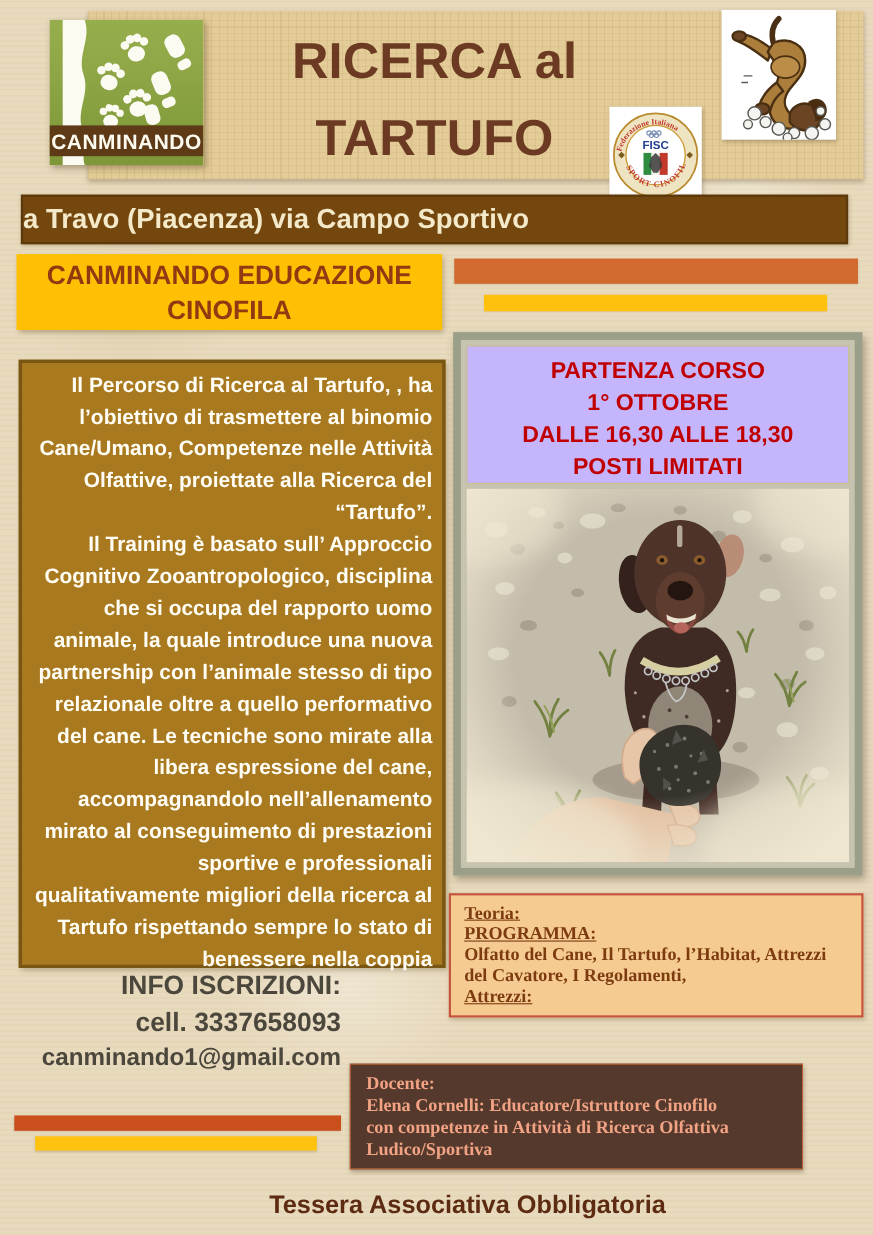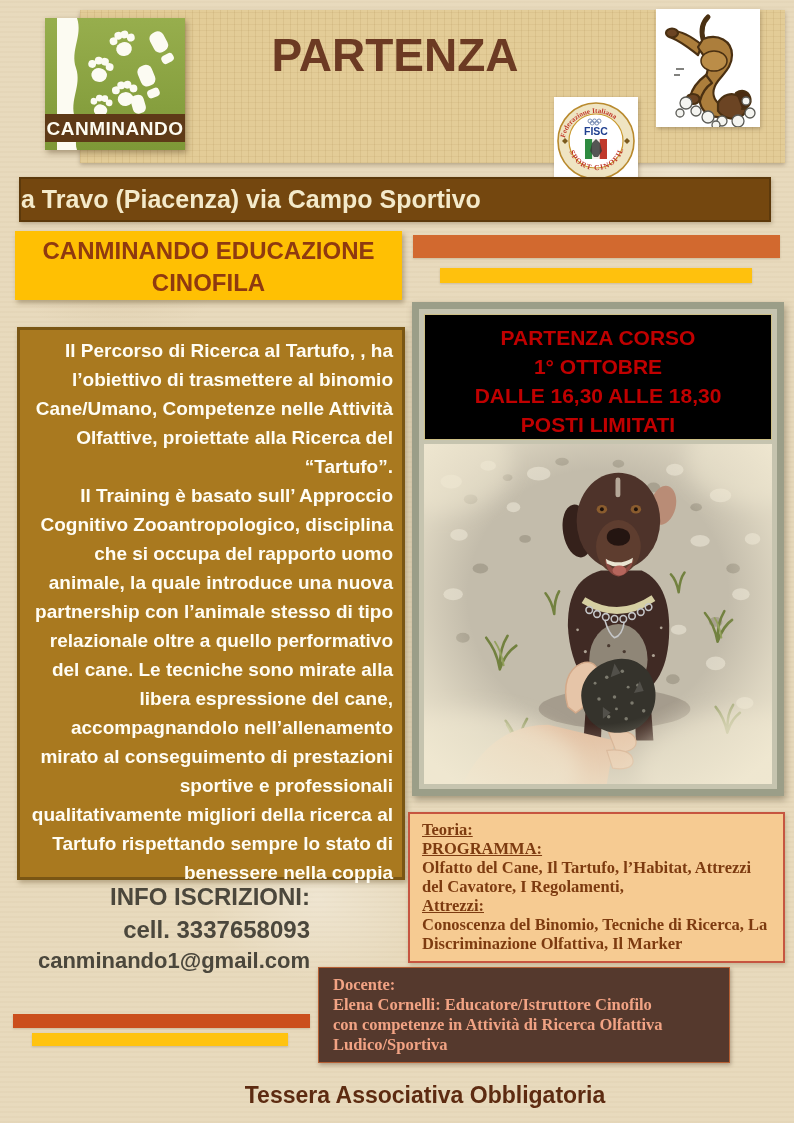--- a/index.html
+++ b/index.html
@@ -50,21 +50,21 @@
   .bar{box-shadow:0 1px 2px rgba(110,90,50,0.25);}
   .bar-orange-top{left:413px;top:235px;width:367px;height:23px;background:#D2692F;}
   .bar-yellow-top{left:440px;top:268px;width:312px;height:15px;background:#FFC10D;}
   .bar-orange-bottom{left:13px;top:1014px;width:297px;height:14px;background:#CB4F1D;}
   .bar-yellow-bottom{left:32px;top:1033px;width:256px;height:13px;background:#FFC30F;}
 
   
   .photo-frame{left:412px;top:302px;width:372px;height:494px;border:7px solid #9B9E88;
     background:#C6C4AF;box-sizing:border-box;padding:5px;box-shadow:2px 4px 7px rgba(90,80,55,0.45);
     display:flex;flex-direction:column;}
-  .course-box{background:#000000;border:1px solid #CDBF85;height:126px;flex:none;
+  .course-box{background:#c4b5fd;border:1px solid #CDBF85;height:126px;flex:none;
     color:#C00000;font-size:21px;font-weight:bold;text-align:center;line-height:29px;
     padding-top:8px;box-sizing:border-box;}
   .photo{flex:1;margin-top:4px;position:relative;overflow:hidden;background:#C3BCAB;}
   .photo svg{display:block;width:100%;height:100%;}
 
   .programma-box{left:408px;top:812px;width:377px;background:#F6CB92;
     border:2px solid #C65540;box-sizing:border-box;padding:6px 12px 8px 12px;
     font-family:"Liberation Serif",serif;font-weight:bold;font-size:16.5px;line-height:19px;
     color:#7D3B10;box-shadow:1px 2px 4px rgba(110,90,50,0.3);}
   .programma-box .u{text-decoration:underline;}
@@ -77,21 +77,22 @@
   .footer-note{left:0;top:1082px;width:794px;text-align:center;
     font-size:23px;font-weight:bold;color:#5D2B11;padding-left:28px;}
 </style>
 </head>
 <body>
 
 <div class="page">
 
   <div class="abs title-band"></div>
   <div class="abs page-title">
-    <div>PARTENZA</div>
+    <div>RICERCA al</div>
+    <div>TARTUFO</div>
   </div>
 
   <div class="abs logo">
     <svg viewBox="0 0 140 132" width="140" height="132">
       <defs>
         <linearGradient id="lg" x1="0" y1="0" x2="0" y2="1">
           <stop offset="0" stop-color="#97AE4D"></stop>
             <stop offset="1" stop-color="#7E9837"></stop>
         </linearGradient>
         <g id="paw" fill="#FCFBF2">
@@ -347,21 +348,20 @@
         <rect width="358" height="344" fill="url(#vign)"></rect>
       </svg>
     </div>
   </div>
 
   <div class="abs programma-box">
     <div class="u">Teoria:</div>
     <div class="u">PROGRAMMA:</div>
     <div>Olfatto del Cane, Il Tartufo, l’Habitat, Attrezzi del Cavatore, I Regolamenti,</div>
     <div class="u">Attrezzi:</div>
-    <div>Conoscenza del Binomio, Tecniche di Ricerca, La Discriminazione Olfattiva, Il  Marker</div>
   </div>
 
   <div class="abs docente-box">
     <div>Docente:</div>
     <div>Elena Cornelli: Educatore/Istruttore  Cinofilo</div>
     <div>con competenze in Attività di Ricerca Olfattiva</div>
     <div>Ludico/Sportiva</div>
   </div>
 
   <div class="abs footer-note">Tessera Associativa Obbligatoria</div>

